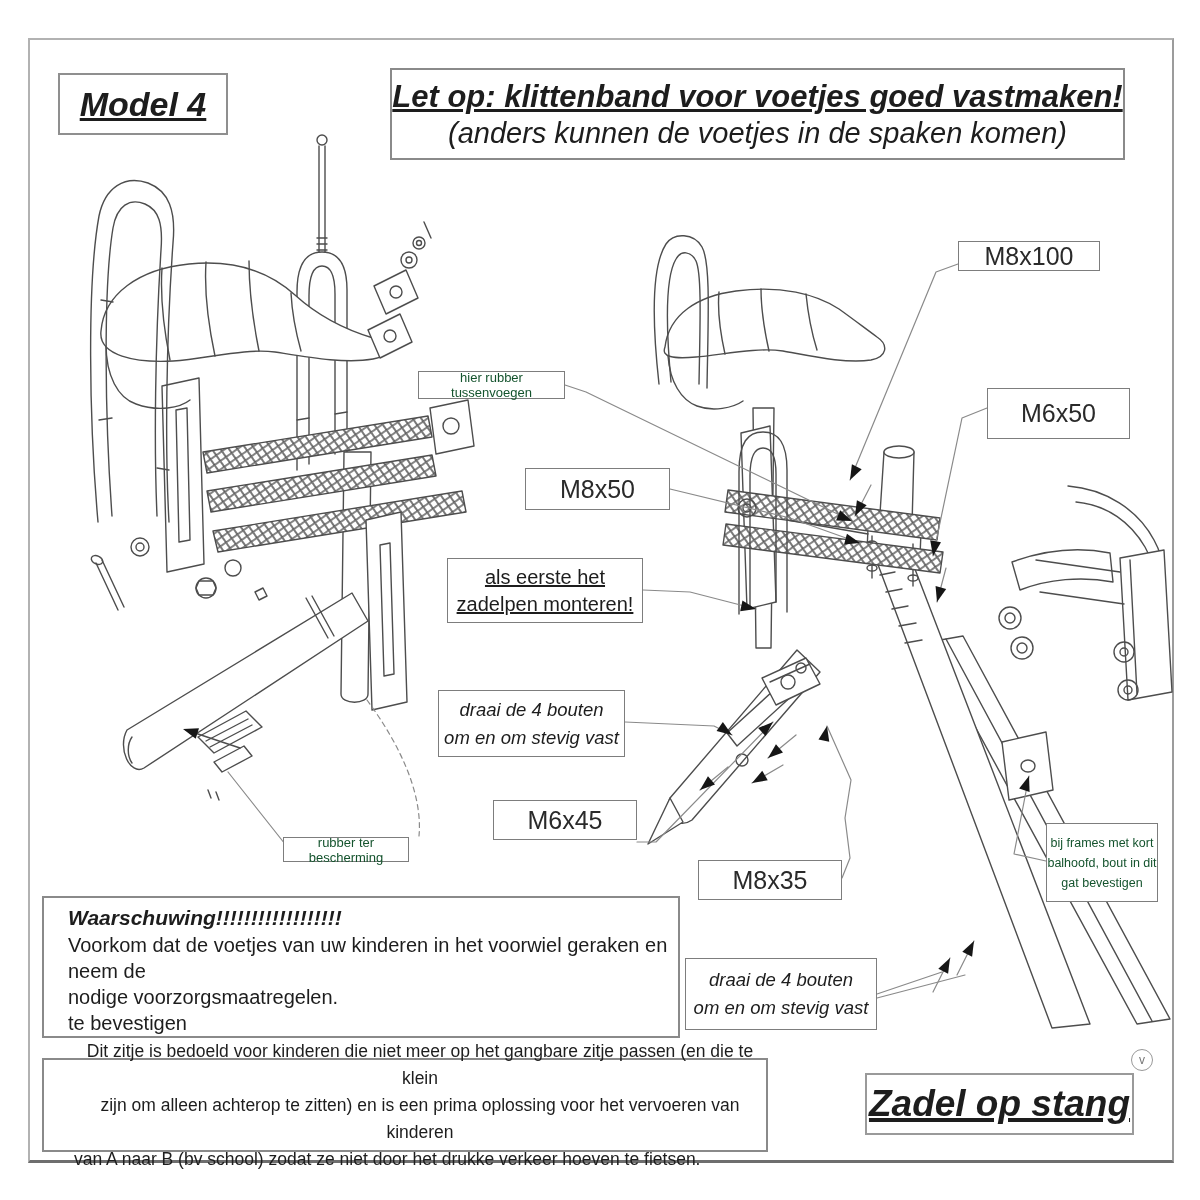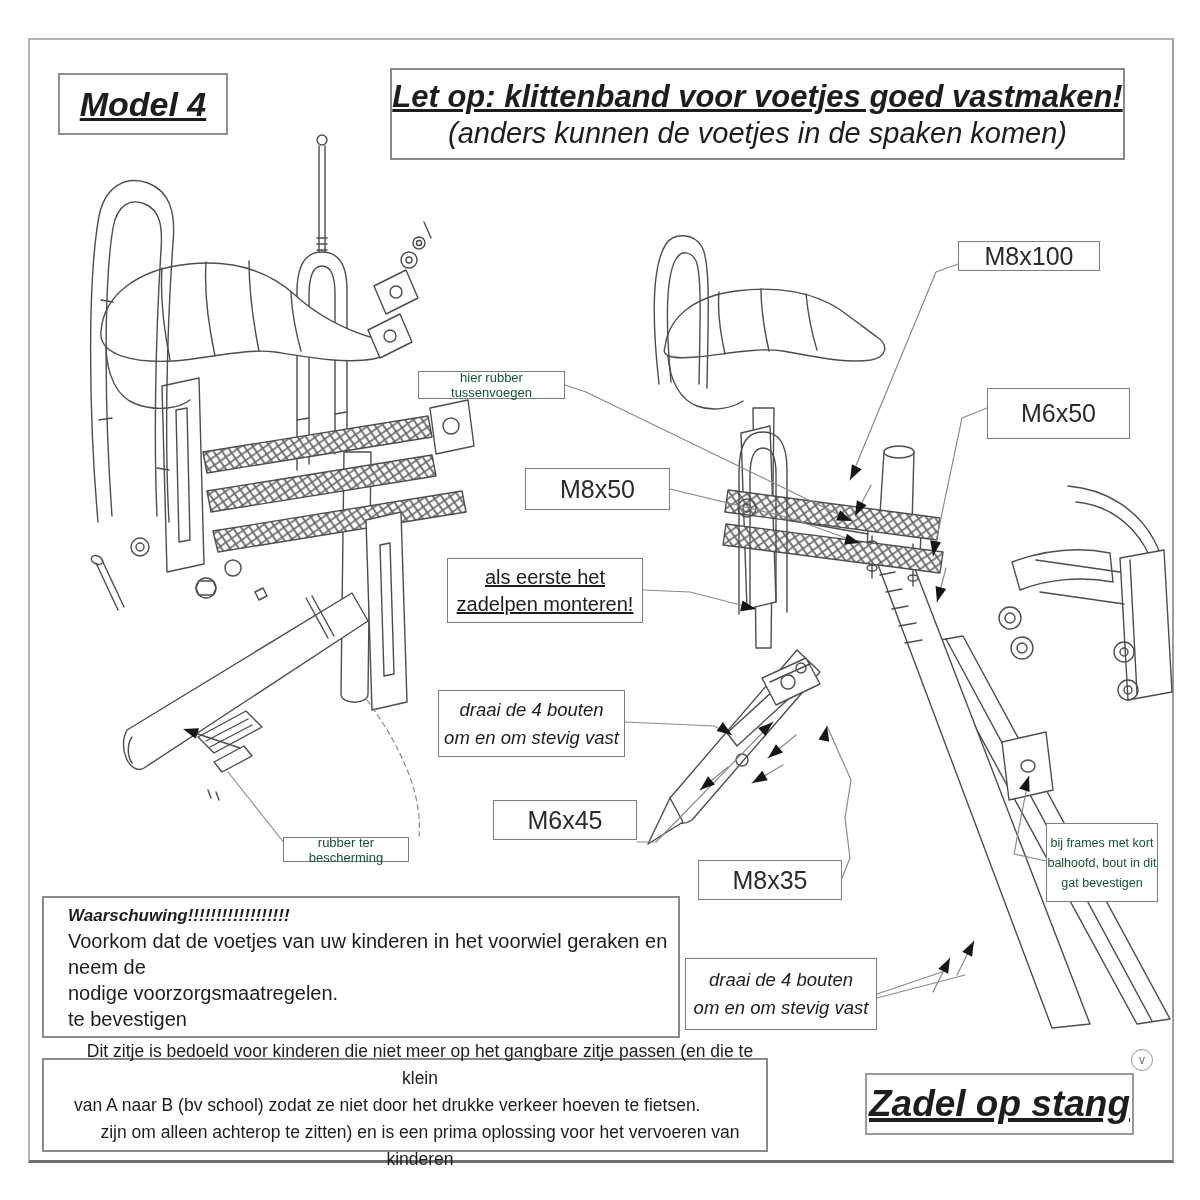--- a/index.html
+++ b/index.html
@@ -28,21 +28,21 @@
   .co-bescherming{left:283px;top:837px;width:126px;height:25px;}
   .co-bijframes{left:1046px;top:823px;width:112px;height:79px;font-size:12.5px;line-height:1.6;}
   .co-eerste{left:447px;top:558px;width:196px;height:65px;}
   .co-eerste span{font-size:20px;text-decoration:underline;line-height:27px;}
   .co-draai{font-style:italic;}
   .co-draai span{font-size:18.5px;line-height:28px;}
   .co-draai1{left:438px;top:690px;width:187px;height:67px;}
   .co-draai2{left:685px;top:958px;width:192px;height:72px;}
   .warning-box{left:42px;top:896px;width:638px;height:142px;border:2px solid #8a8a8a;
                align-items:flex-start;justify-content:flex-start;padding:8px 0 0 24px;text-align:left;}
-  .warning-box .wtitle{font-size:17px;font-weight:bold;font-style:italic;margin-bottom:2px;}
+  .warning-box .wtitle{font-size:21px;font-weight:bold;font-style:italic;margin-bottom:2px;}
   .warning-box .wline{font-size:20px;line-height:26px;}
   .info-box{left:42px;top:1058px;width:726px;height:94px;border:2px solid #8a8a8a;
             align-items:flex-start;justify-content:center;padding-left:30px;text-align:center;}
   .info-box .iline{font-size:17.5px;line-height:27px;}
   .footer-box{left:865px;top:1073px;width:269px;height:62px;border:2px solid #9a9a9a;}
   .footer-box span{font-size:37px;font-weight:bold;font-style:italic;text-decoration:underline;
                    text-decoration-thickness:3.5px;}
   .version-circle{position:absolute;left:1131px;top:1049px;width:22px;height:22px;border:1.5px solid #999;
                   border-radius:50%;display:flex;align-items:center;justify-content:center;
                   font-size:12px;color:#777;background:#fff;box-sizing:border-box;}
@@ -283,22 +283,22 @@
 
   <div class="box warning-box">
     <div class="wtitle">Waarschuwing!!!!!!!!!!!!!!!!!!</div>
     <div class="wline">Voorkom dat de voetjes van uw kinderen in het voorwiel geraken en neem de</div>
     <div class="wline">nodige voorzorgsmaatregelen.</div>
     <div class="wline">te bevestigen</div>
   </div>
 
   <div class="box info-box">
     <div class="iline">Dit zitje is bedoeld voor kinderen die niet meer op het gangbare zitje passen (en die te klein</div>
+    <div class="iline">zijn om alleen achterop te zitten) en is een prima oplossing voor het vervoeren van kinderen</div>
     <div class="iline">van A naar B (bv school) zodat ze niet door het drukke verkeer hoeven te fietsen.</div>
-    <div class="iline">zijn om alleen achterop te zitten) en is een prima oplossing voor het vervoeren van kinderen</div>
   </div>
 
   <div class="box footer-box">
     <span>Zadel op stang</span>
   </div>
 
   <div class="version-circle">
     <span>v</span>
   </div>
 

